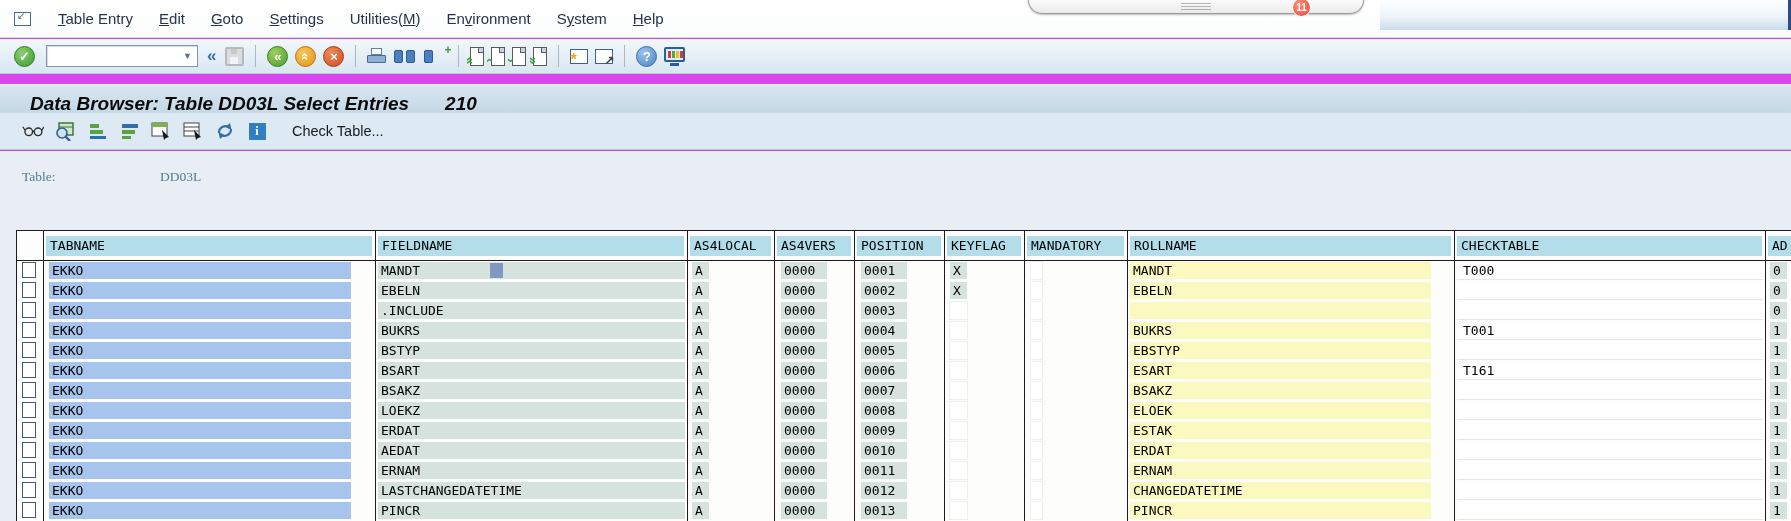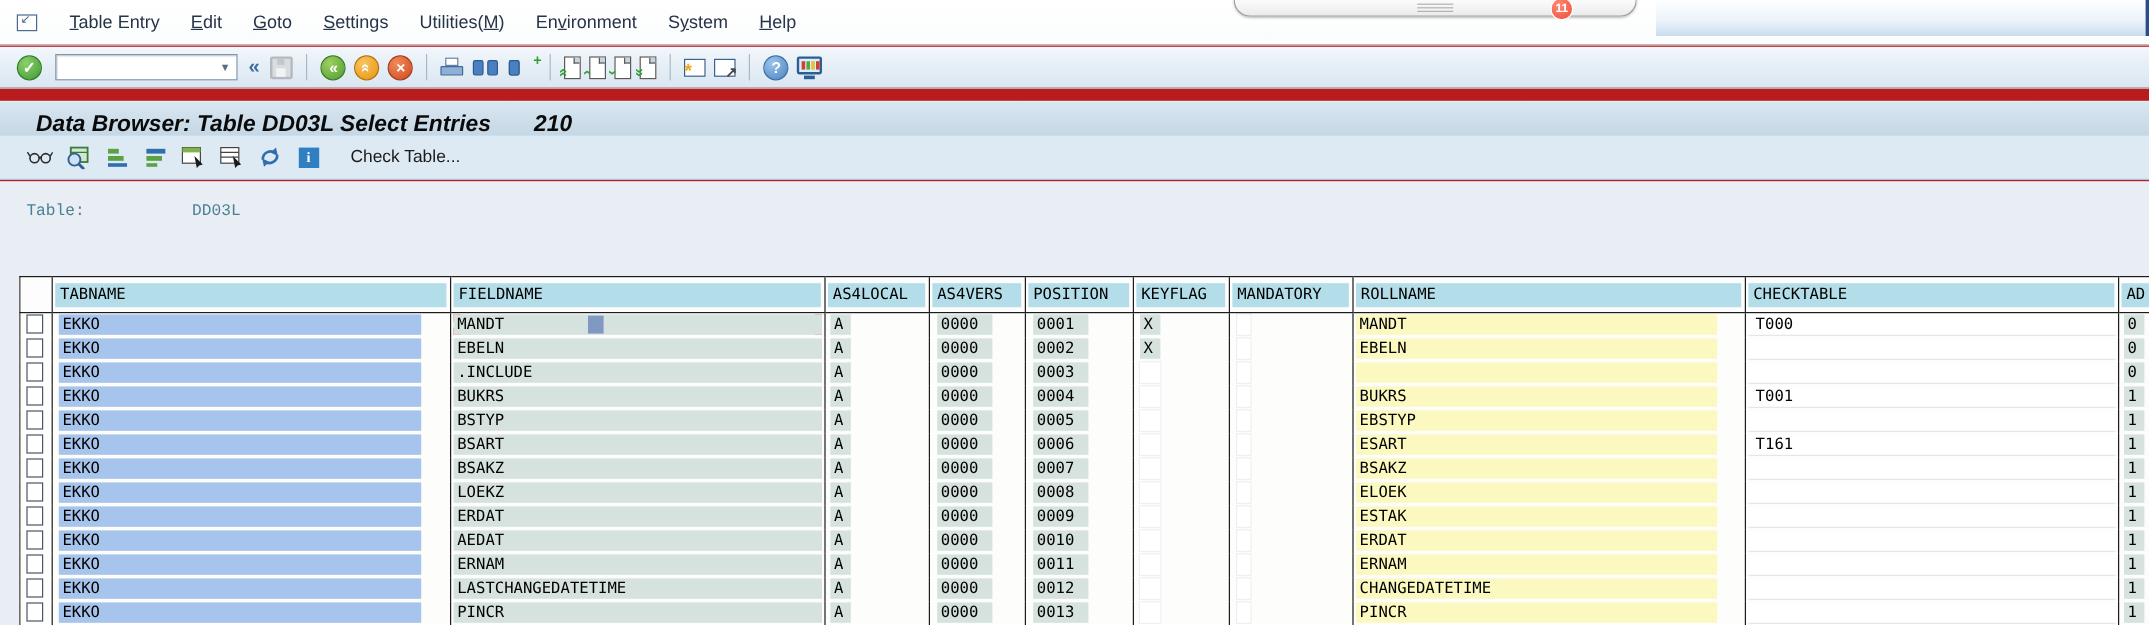--- a/index.html
+++ b/index.html
@@ -1,19 +1,19 @@
 <!DOCTYPE html>
 <html><head>
 <meta charset="utf-8">
 <style>
   * { margin:0; padding:0; box-sizing:border-box; }
   html,body { background:#fff; }
   .screen {
     position:relative; width:1791px; height:521px; overflow:hidden;
-    background:#b91c1c; font-family:"Liberation Sans", sans-serif;
+    background:#d946ef; font-family:"Liberation Sans", sans-serif;
   }
 
   
   .menubar {
     position:absolute; left:0; top:0; width:100%; height:38px;
     background:linear-gradient(#ffffff,#fbfcfd);
     border-bottom:1px solid #d4dae0;
     display:flex; align-items:center; padding-left:10px;
   }
   .control-icon { width:17px; height:14px; border:1px solid #4a6a92; background:#fff; position:relative; margin:0 14px 0 4px; }
@@ -107,21 +107,21 @@
     position:absolute; left:0; top:113px; width:100%; height:37px;
     background:#dde9f3; border-bottom:1px solid #b3c4d4;
     display:flex; align-items:center; gap:10px; padding-left:22px;
   }
   .app-icon { display:flex; align-items:center; justify-content:center; width:22px; height:22px; }
   .icn-info { width:17px; height:17px; background:#2f7fc1; color:#fff; font-weight:bold; font-size:12px; font-family:"Liberation Serif",serif; display:flex; align-items:center; justify-content:center; }
   .check-table-btn { font-size:14.5px; color:#1a1a1a; margin-left:8px; padding:3px 6px; cursor:default; }
 
   
   .content { position:absolute; left:0; top:151px; width:100%; height:370px; background:#e9eef4; }
-  .info-line { position:absolute; height:18px; font-family:Liberation Mono, monospace; font-size:13.5px; color:#4a8094; white-space:pre;padding-left:13px; }
+  .info-line { position:absolute; height:18px; font-family:Liberation Serif, serif; font-size:13.5px; color:#4a8094; white-space:pre;padding-left:13px; }
   .iv { position:absolute; top:0; }
   .red-box { background:#fff; color:#b02c38; padding:0 9px; }
   .red-val { color:#b02c38; background:#f3f7fa; padding:0 3px; }
 
   .table-wrap { position:absolute; left:16px; top:79px; right:0; bottom:0; overflow:hidden; background:#fff; }
   table.grid { border-collapse:collapse; table-layout:fixed; width:1809px; font-family:"DejaVu Sans Mono", monospace; font-size:13px; color:#000; }
   table.grid th, table.grid td { border-left:1px solid #1c1c1c; padding:0; vertical-align:top; }
   table.grid thead th { border-top:1px solid #1c1c1c; border-bottom:1px solid #1c1c1c; height:30px; background:#fdfdfd; font-weight:normal; text-align:left; }
   .hfill { background:#b2dde9; height:20px; line-height:20px; margin:5px 3px 0 2px; padding-left:4px; overflow:hidden; white-space:nowrap; }
   table.grid tbody td { height:20px; background:#fdfdfc; }

